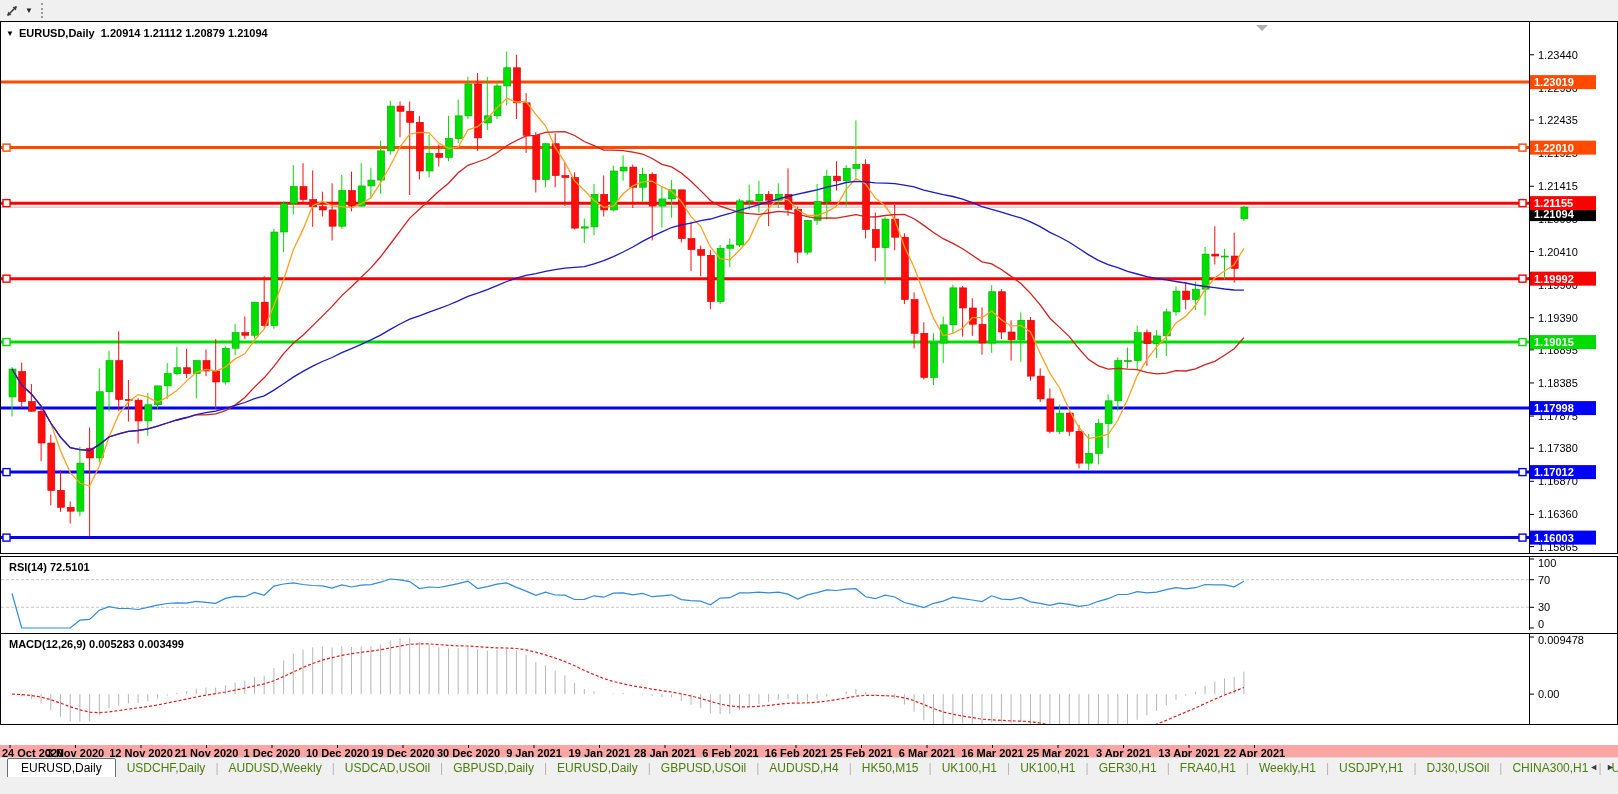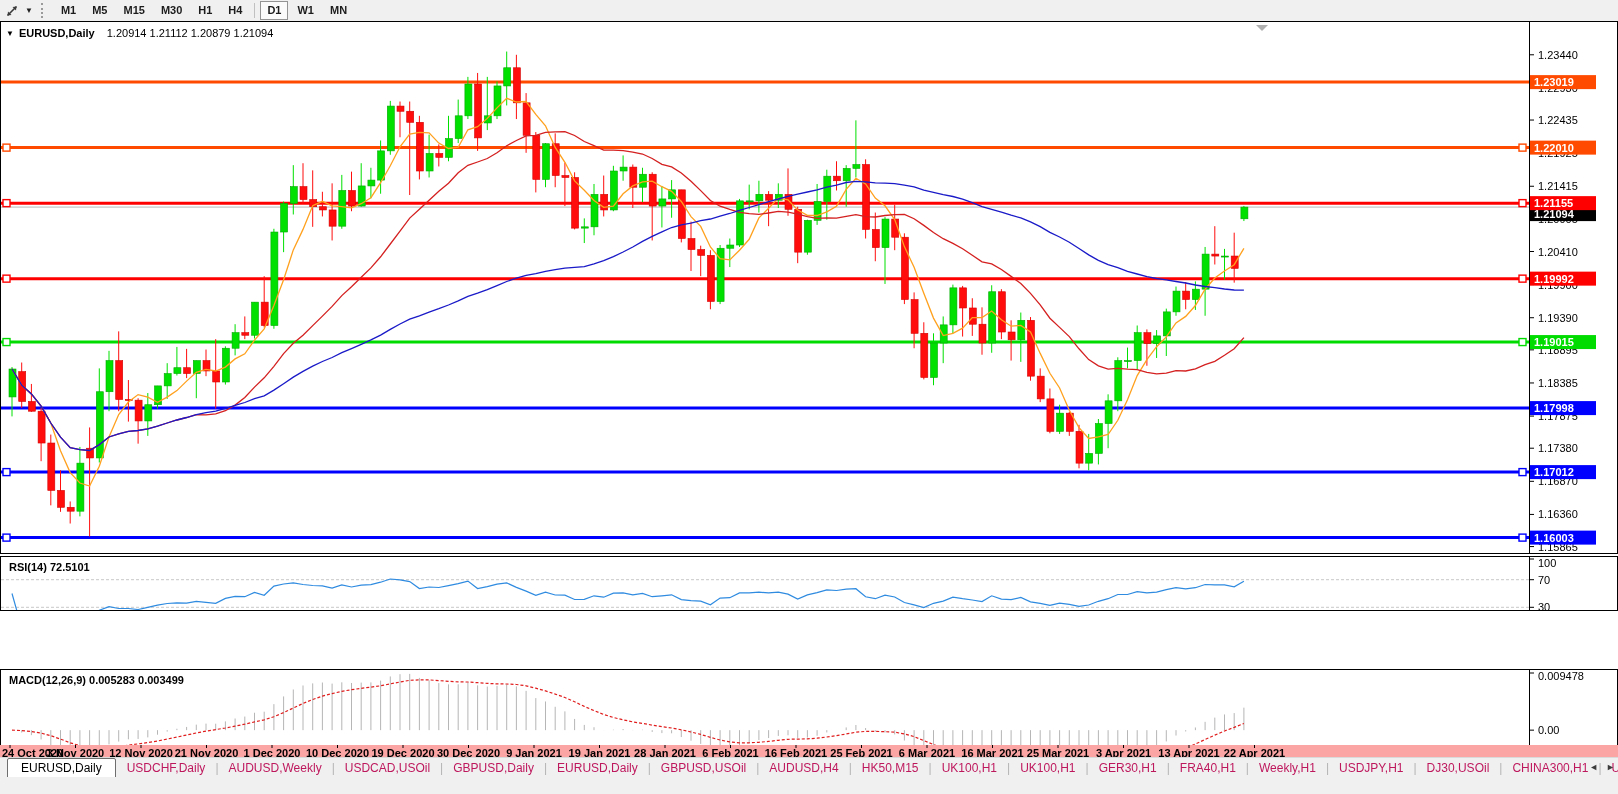--- a/index.html
+++ b/index.html
@@ -14,67 +14,55 @@
   .toolbar-sep{width:1px;height:15px;background:#c0c0c0;margin:0 4px}
   #tf-buttons{display:flex;align-items:center}
   .tf-btn{height:15px;line-height:15px;padding:1px 6px;font-size:11px;font-weight:bold;
           color:#1c1c1c;border:1px solid transparent;margin:0 1px;cursor:default}
   .tf-btn.active{border:1px solid #949494;background:#fbfbfb}
   
   #chart{position:absolute;top:21px;left:0;width:1618px;height:736px;background:#fff}
   .pane{position:absolute;left:0;width:1618px;border:1px solid #000;box-sizing:border-box;
         background:#fff;overflow:hidden}
   #pane-main{top:0;height:533px}
-  #pane-rsi{top:535px;height:55px}
-  #pane-macd{top:648px;height:112px}
+  #pane-rsi{top:535px;height:94px}
+  #pane-macd{top:612px;height:92px}
   #date-row{position:absolute;top:724px;left:0;width:1618px;height:14px;background:#fca5a5}
   .pane-label{position:absolute;font-size:11px;font-weight:bold;color:#000;z-index:6;
               white-space:pre}
   #main-title{left:5px;top:5px;display:flex;align-items:center}
   #main-title .caret{font-size:8px;margin-right:5px;color:#000}
-  #main-title .ohlc{font-weight:normal;margin-left:12px}
+  #main-title .ohlc{font-weight:bold;margin-left:6px}
   #rsi-label{left:8px;top:4px}
   #macd-label{left:8px;top:4px}
   svg{display:block}
   
   #tabbar{position:absolute;top:757px;left:0;width:1618px;height:20px;background:#f0f0f0;
           display:flex;align-items:center;font-size:12px;border-top:1px solid #dadada}
-  .tab{color:#be185d;padding:18px 9px;white-space:nowrap;cursor:default}
+  .tab{color:#4d7c0f;padding:18px 9px;white-space:nowrap;cursor:default}
   .tab.active{background:#fff;color:#000;border:1px solid #6e6e6e;border-radius:2px 2px 0 0;
               margin:0 2px 0 7px;padding:2px 13px 3px}
   .tab-sep{color:#b4b4b4;padding:0 1px}
   #tab-arrows{position:absolute;right:3px;top:4px;display:flex;gap:8px;font-size:9px;color:#3c3c3c}
   #tab-arrows span{cursor:default}
   #bottom-filler{position:absolute;top:777px;left:0;width:1618px;height:17px;background:#f0f0f0}
 </style>
 </head>
 <body>
 
 <div id="toolbar">
   <span id="tool-icon">
     <svg width="15" height="15" viewBox="0 0 15 15">
       <path d="M2.5 12.5 L11.5 3.5" stroke="#3a3a3a" stroke-width="1.6" fill="none"></path>
       <path d="M11.5 3.5 l-4 0.5 3.5 3.5 z" fill="#3a3a3a"></path>
       <path d="M2.5 12.5 l4 -0.5 -3.5 -3.5 z" fill="#3a3a3a"></path>
     </svg>
   </span>
   <span id="tool-caret">▼</span>
   <span class="toolbar-grip"></span>
-  <div id="tf-buttons">
-      <div class="tf-btn">M1</div>
-      <div class="tf-btn">M5</div>
-      <div class="tf-btn">M15</div>
-      <div class="tf-btn">M30</div>
-      <div class="tf-btn">H1</div>
-      <div class="tf-btn">H4</div>
-      <span class="toolbar-sep"></span>
-      <div class="tf-btn active">D1</div>
-      <div class="tf-btn">W1</div>
-      <div class="tf-btn">MN</div>
-    </div>
 </div>
 
 <div id="chart">
   <div class="pane" id="pane-main">
     <div class="pane-label" id="main-title">
       <span class="caret">▼</span>
       <span>EURUSD,Daily</span>
       <span class="ohlc">1.20914 1.21112 1.20879 1.21094</span>
     </div>
     <svg id="svg-main" width="1616" height="531">

